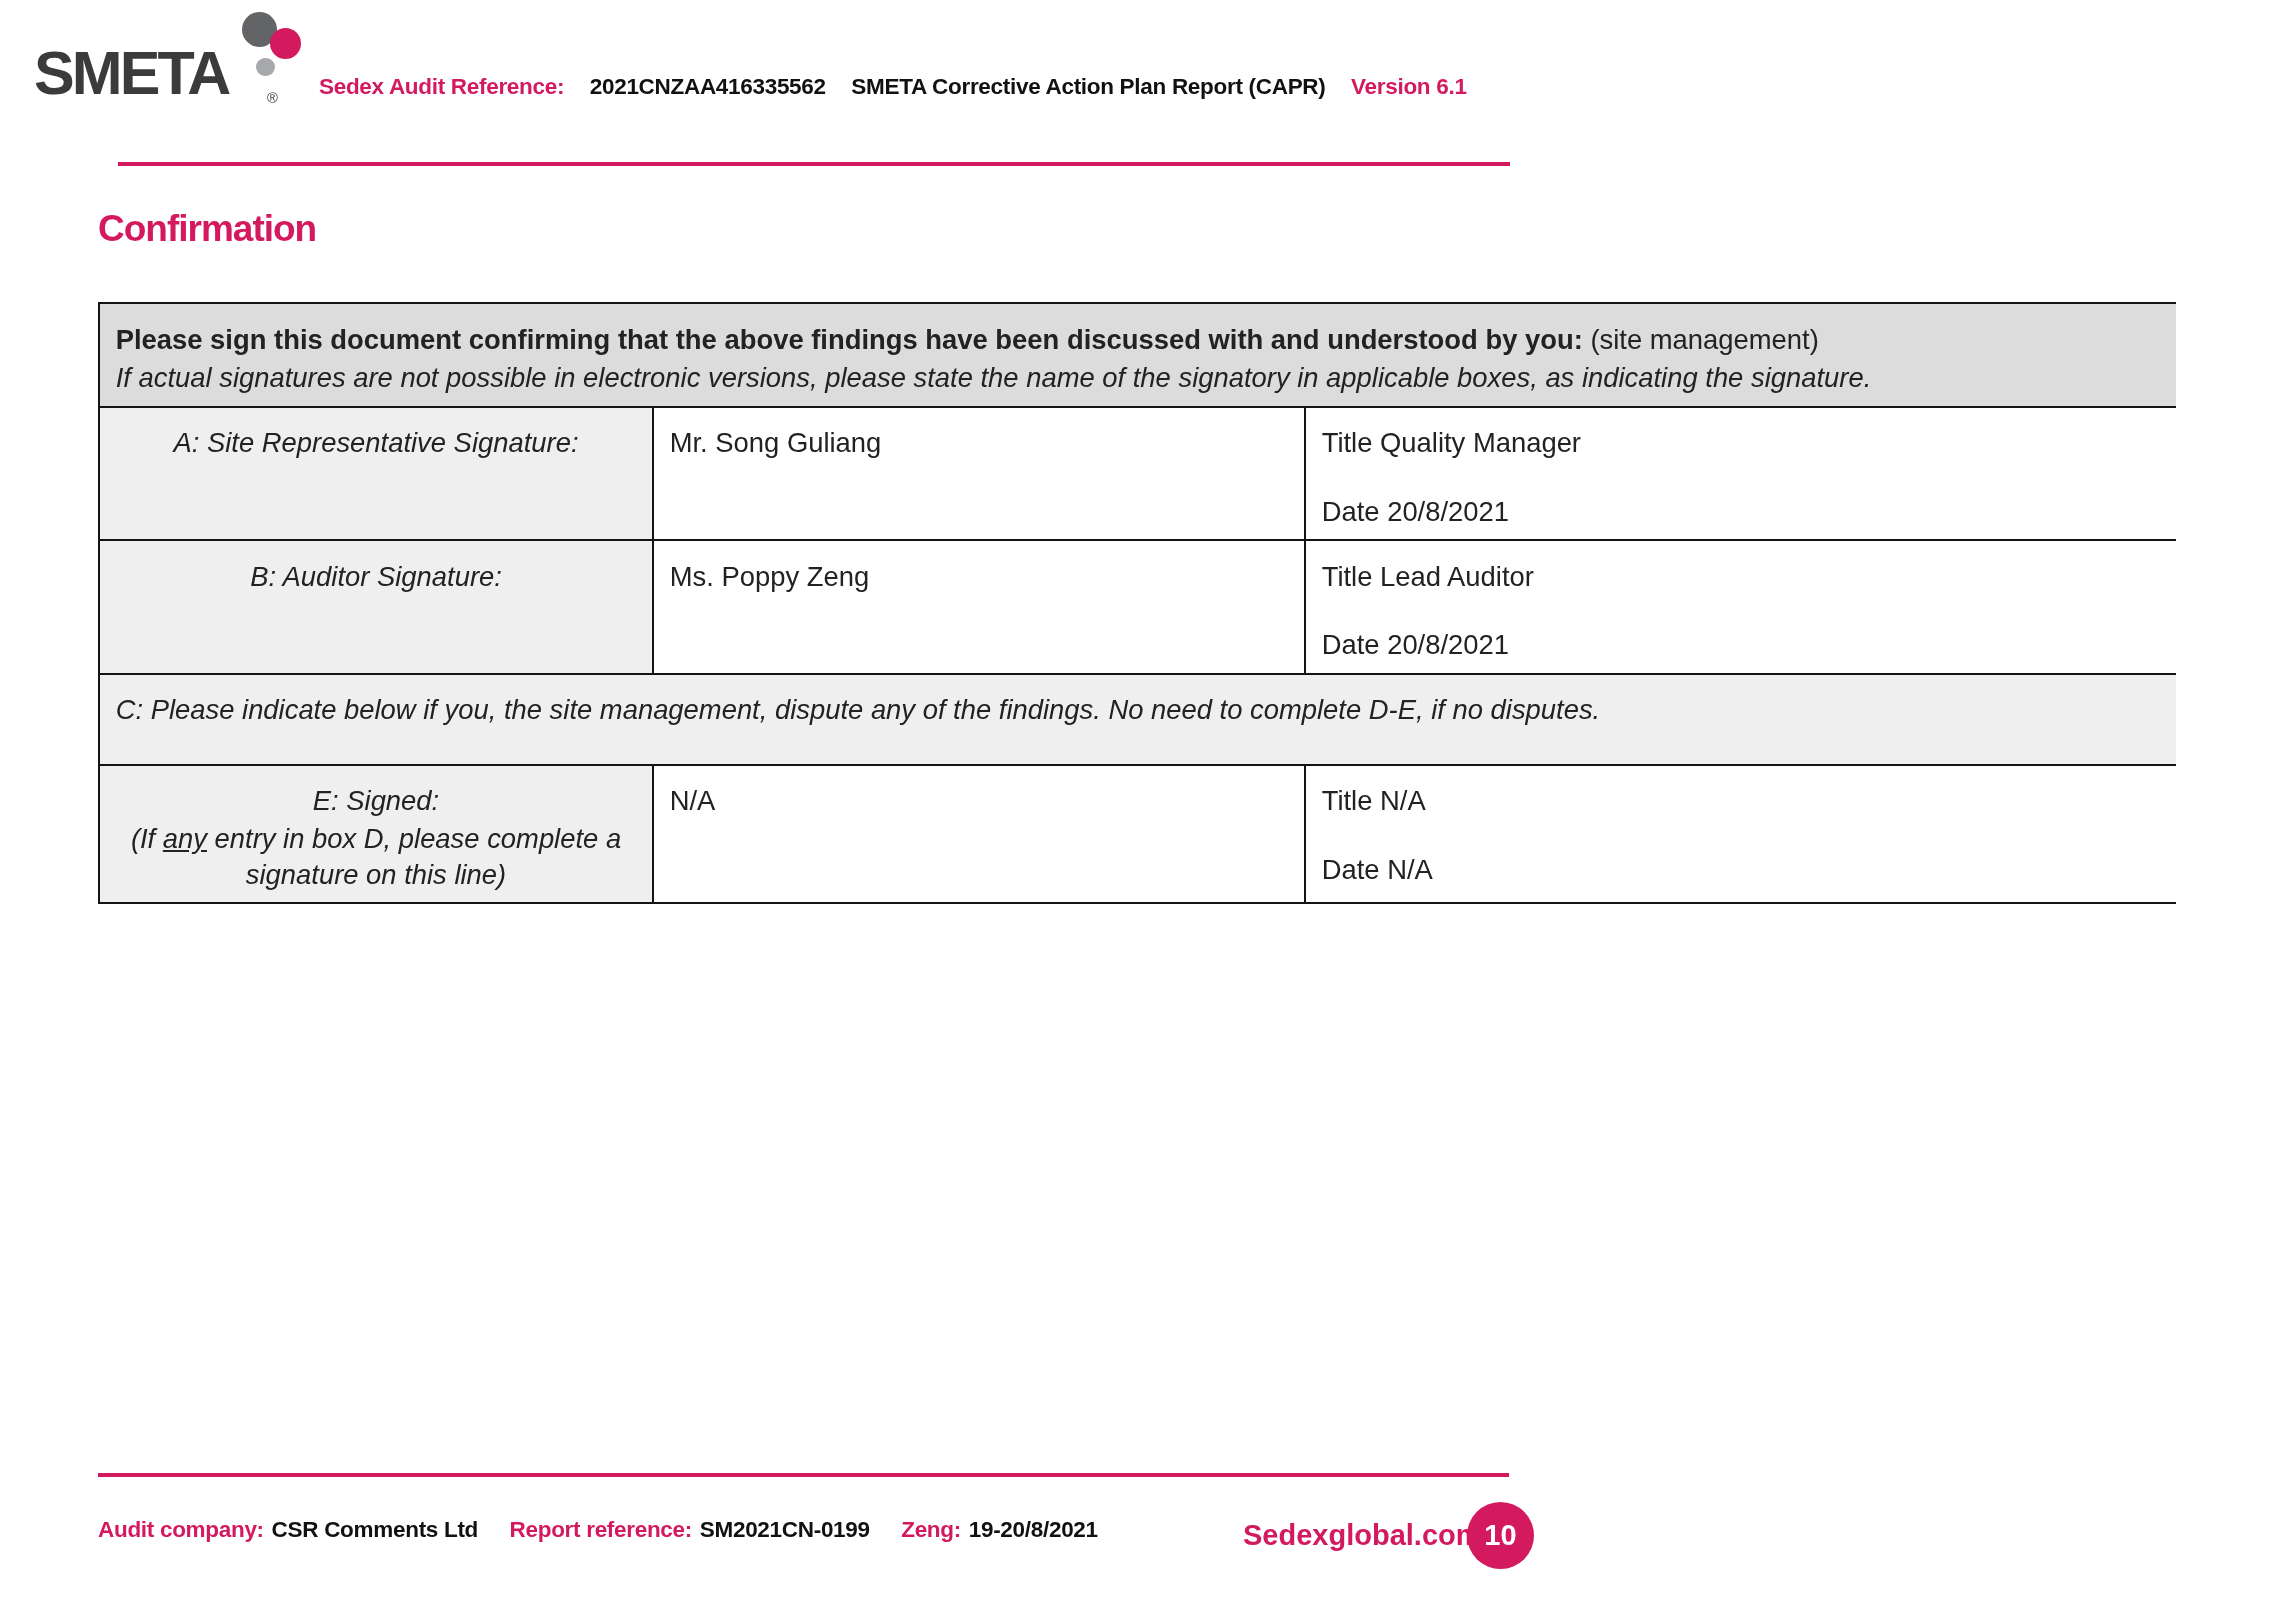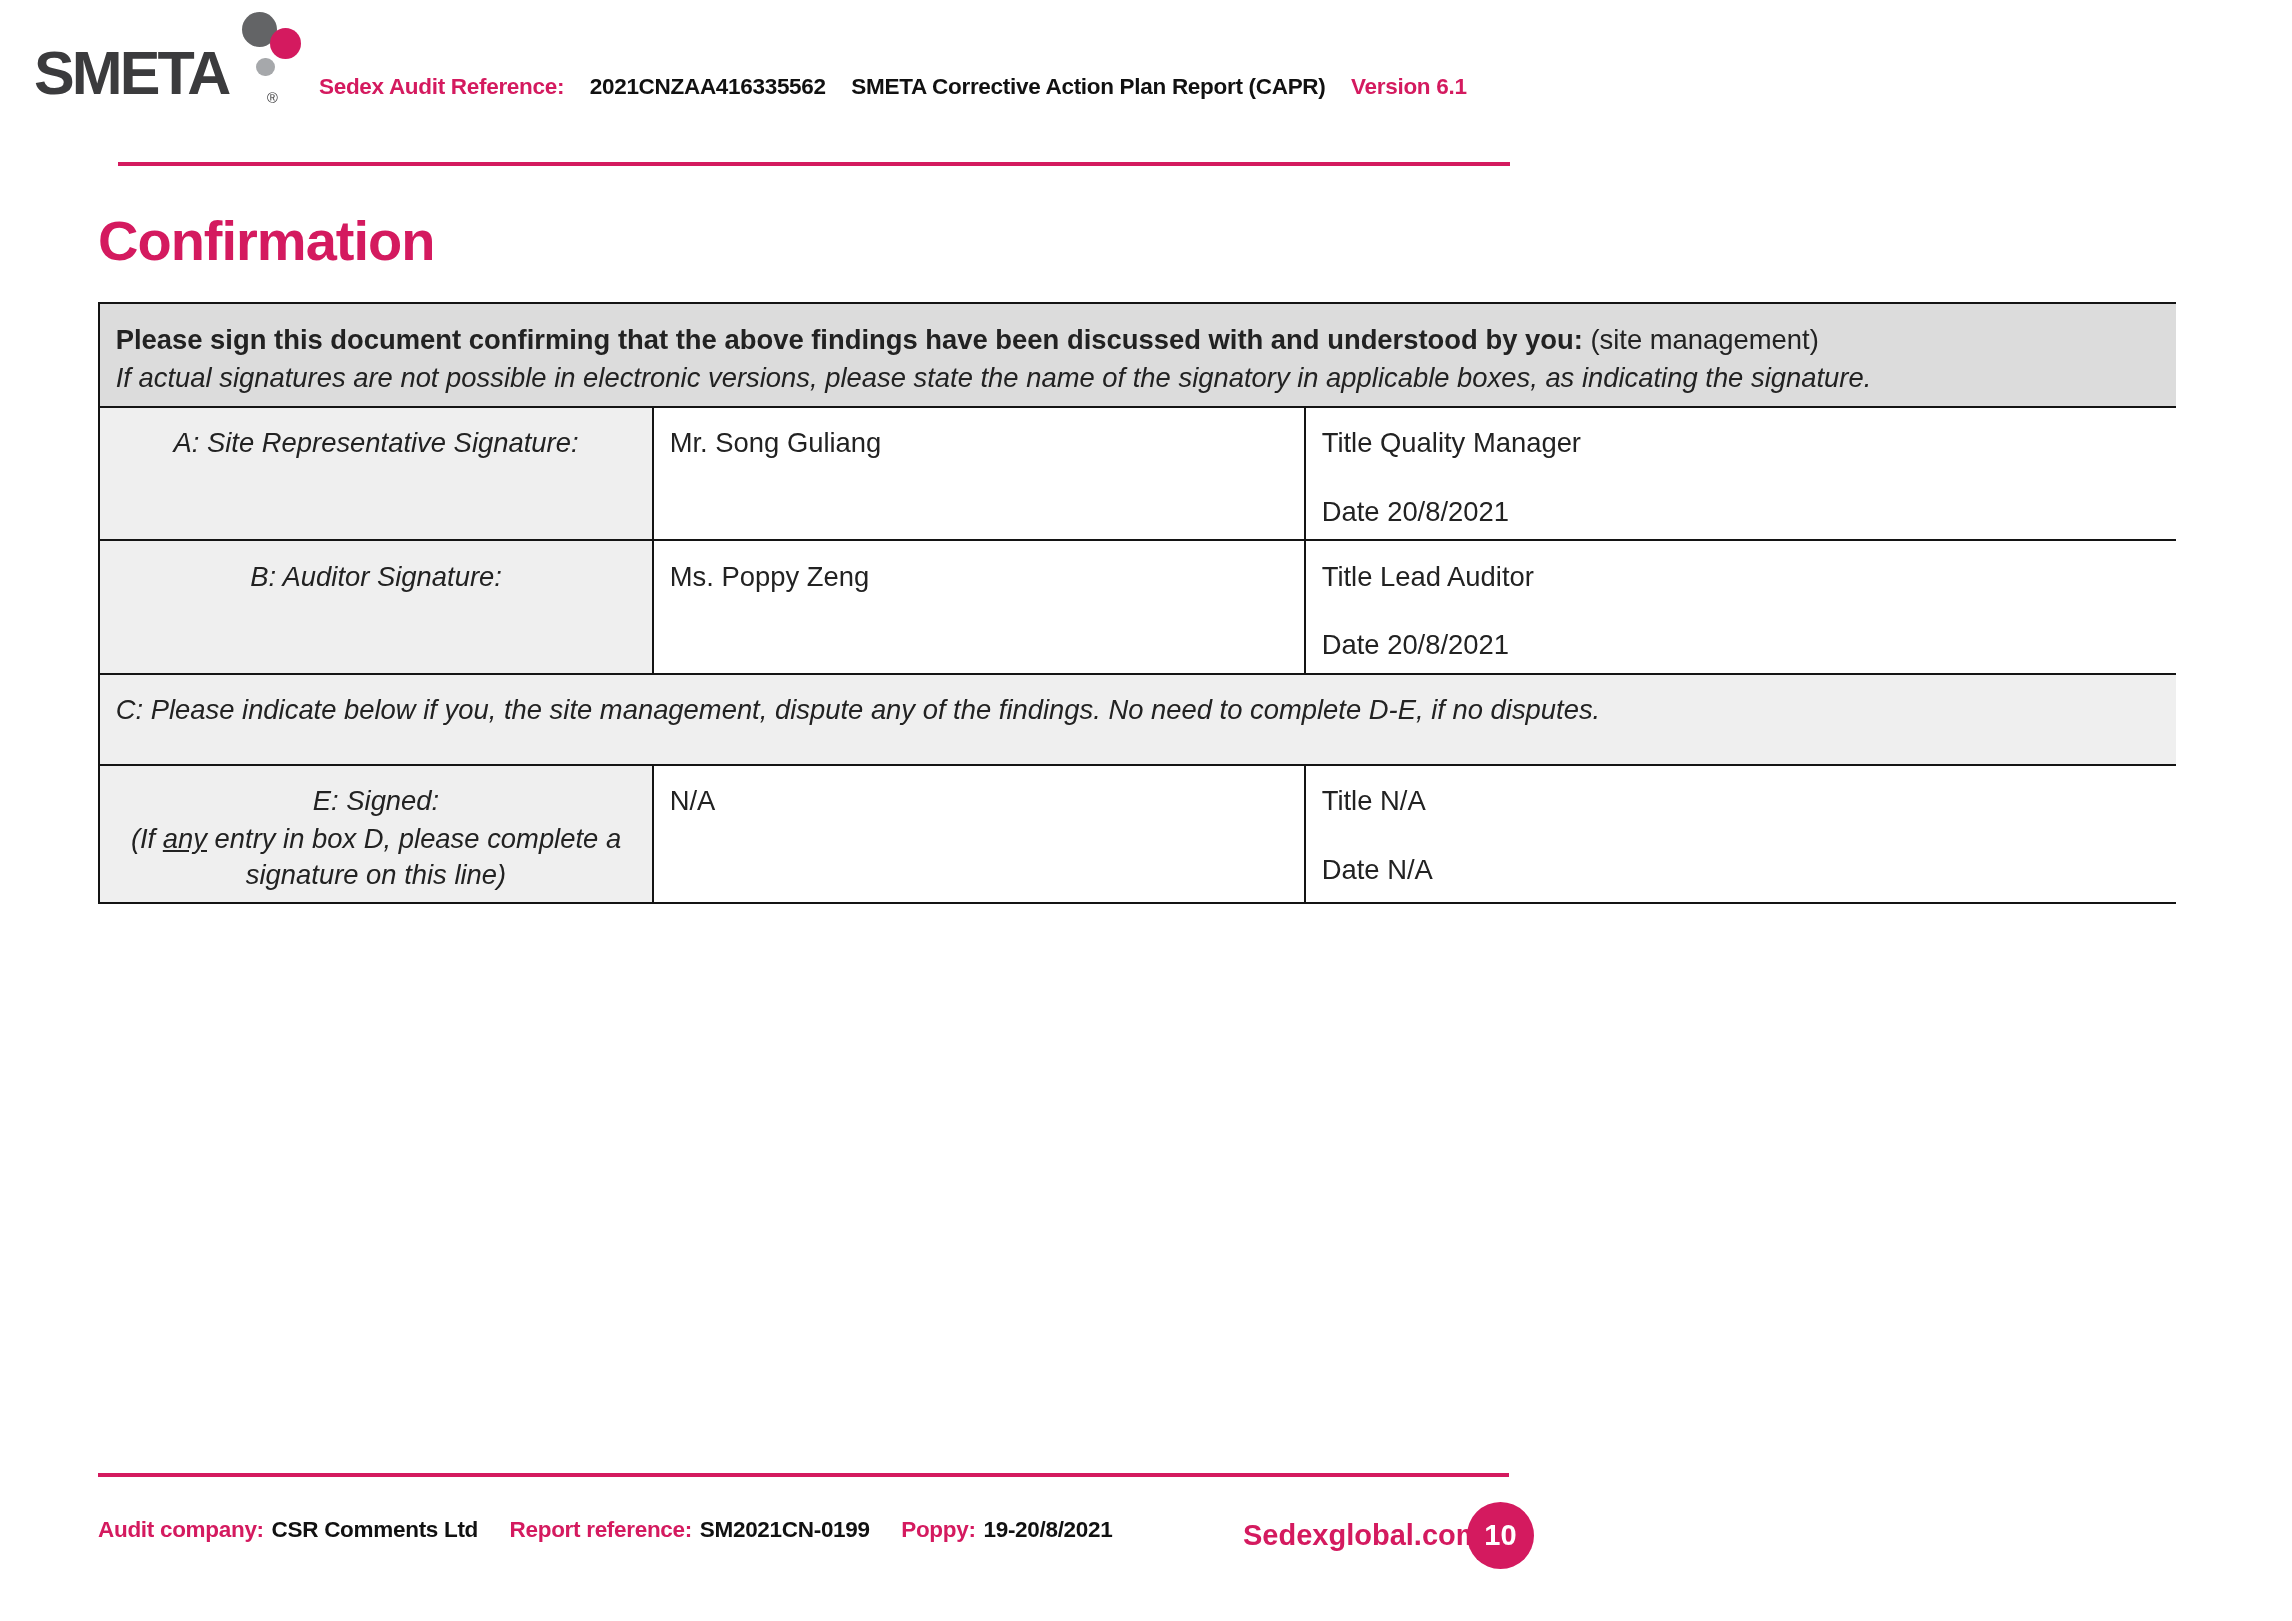--- a/index.html
+++ b/index.html
@@ -32,21 +32,21 @@
   .ref-line{position:absolute;left:319px;top:74px;font-size:22.5px;font-weight:600;
     letter-spacing:-0.3px;white-space:nowrap;color:#111;}
   .ref-line .pink{color:var(--accent);}
   .ref-line .gap{display:inline-block;width:13.7px;}
   .ref-line .title-bold{font-weight:700;}
 
   .rule{position:absolute;height:3.9px;background:var(--accent);}
   .rule-top{left:118px;top:162px;width:1392px;}
   .rule-bottom{left:98px;top:1473px;width:1411px;}
 
-  .page-title{position:absolute;left:98px;top:208px;font-size:56px;font-weight:800;
+  .page-title{position:absolute;left:98px;top:208px;font-size:37px;font-weight:800;
     letter-spacing:-1px;color:var(--accent);}
 
   
   table.conf{position:absolute;left:98px;top:302px;width:2127px;
     border-collapse:collapse;table-layout:fixed;
     border:2.9px solid var(--border);font-size:27.4px;line-height:1.3;color:#222;padding-left:44px;}
   table.conf td{border:solid var(--border);border-width:2.9px 2px;
     vertical-align:top;padding:17.6px 15.7px 9.8px 15.7px;}
   td.hdr{background:var(--header_row_bg);padding-top:9.8px;}
   td.lbl{background:var(--label_bg);font-style:italic;text-align:center;}
@@ -152,21 +152,21 @@
   <div class="rule rule-bottom"></div>
 
   <div class="footer-refs">
     <span class="grp">
       <span class="pink">Audit company:</span><span>CSR Comments Ltd</span>
     </span>
     <span class="grp">
       <span class="pink">Report reference:</span><span>SM2021CN-0199</span>
     </span>
     <span class="grp">
-      <span class="pink">Poppy:</span><span>19-20/8/2021</span>
+      <span class="pink">Zeng:</span><span>19-20/8/2021</span>
     </span>
   </div>
 
   <div class="footer-site">Sedexglobal.com</div>
   <div class="page-badge">10</div>
 
 </div>
 
 
 </body></html>

